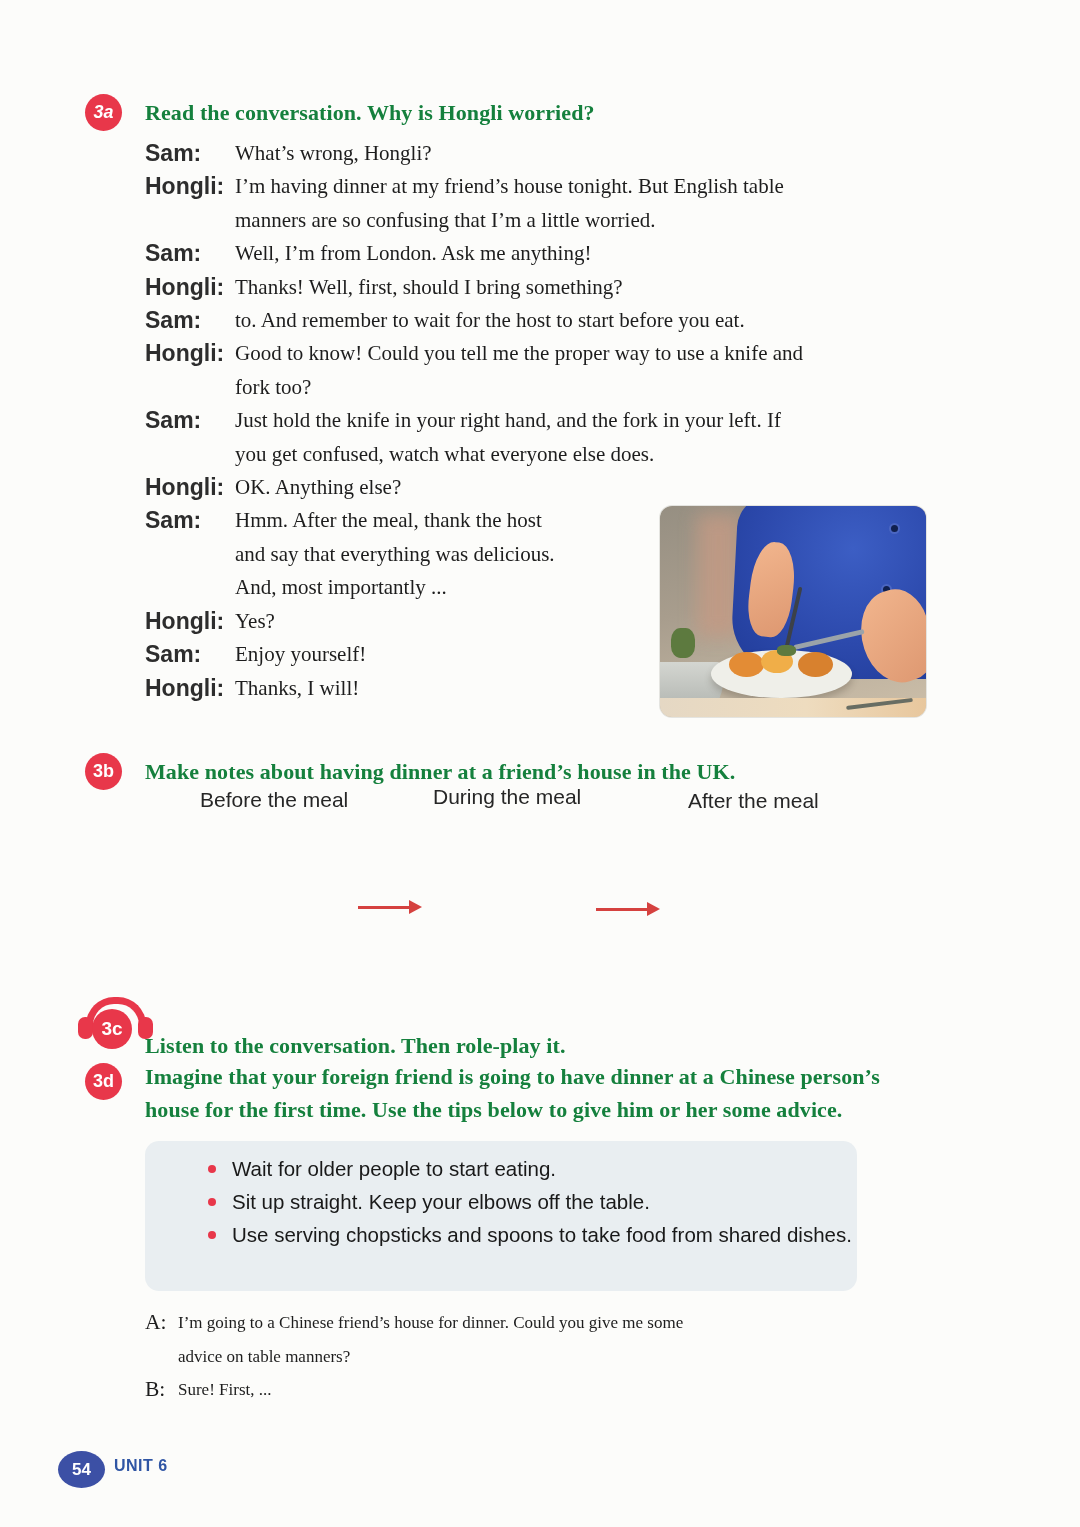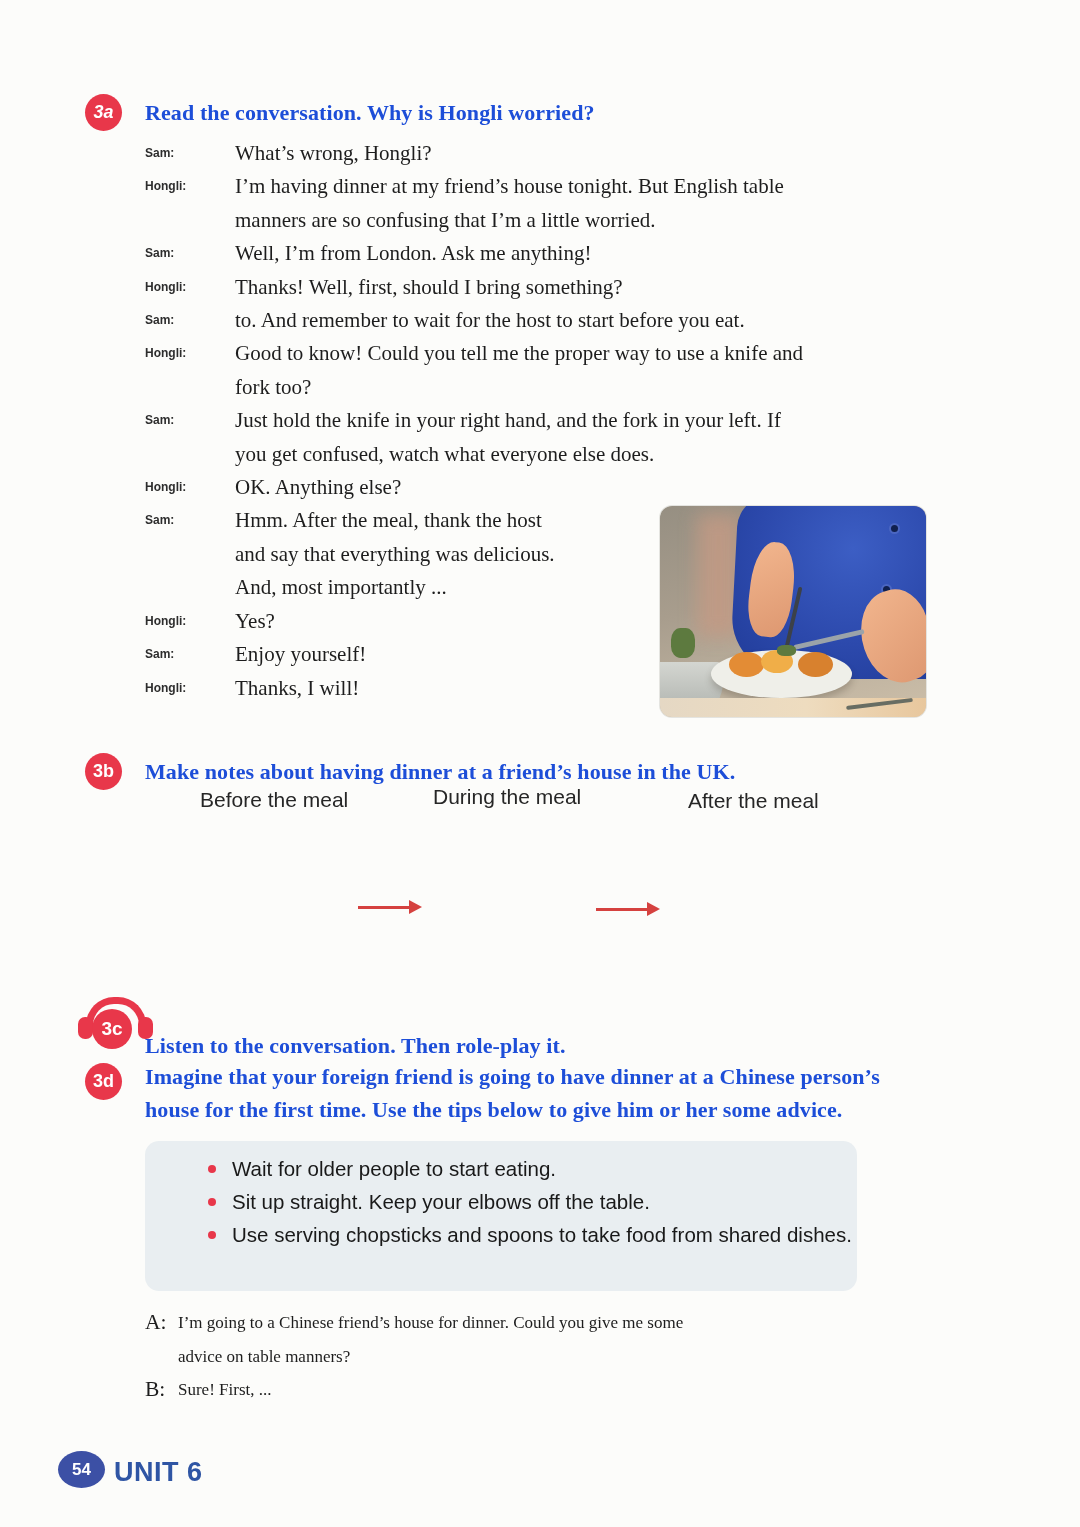--- a/index.html
+++ b/index.html
@@ -6,27 +6,27 @@
   body{width:1080px;height:1527px;background:#fcfcfa;overflow:hidden;
        font-family:"Liberation Serif", serif;color:#1f1f1f;}
   .page{position:relative;width:1080px;height:1527px;}
 
   
   .badge{position:absolute;width:37px;height:37px;border-radius:50%;
          background:#e8374a;color:#fff;display:flex;align-items:center;justify-content:center;
          font-family:"Liberation Sans", sans-serif;font-weight:bold;font-size:18px;}
 
   
-  .act-title{position:absolute;font-weight:bold;font-size:22px;color:#1d4ed8;
+  .act-title{position:absolute;font-weight:bold;font-size:22px;color:#15803d;
              font-family:"Liberation Serif", serif;letter-spacing:.1px;}
 
   
   .dialogue{position:absolute;left:145px;top:137px;width:790px;}
   .dlg-row{display:grid;grid-template-columns:90px 1fr;}
-  .dlg-speaker{font-family:"Liberation Sans", sans-serif;font-size:12px;font-weight:600;
+  .dlg-speaker{font-family:"Liberation Sans", sans-serif;font-size:23px;font-weight:600;
                color:#2d2d2d;line-height:33.4px;}
   .dlg-line{font-size:21px;line-height:33.4px;color:#1d1d1d;}
 
   
   .photo{position:absolute;left:660px;top:506px;width:266px;height:211px;border-radius:12px;
          overflow:hidden;background:linear-gradient(165deg,#968f82 0%,#a89d8d 40%,#bfb3a0 75%,#cdbfa9 100%);
          box-shadow:0 0 0 1px #e4e4e0;}
   .ph-warm{position:absolute;left:14%;top:4%;width:16%;height:58%;background:#c49a84;
            filter:blur(9px);opacity:.8;}
   .ph-shirt{position:absolute;left:28%;top:-6%;width:80%;height:88%;
@@ -80,21 +80,21 @@
   .sample{position:absolute;left:145px;top:1306px;width:830px;}
   .smp-row{display:grid;grid-template-columns:33px 1fr;}
   .smp-speaker{font-size:21.5px;line-height:33.6px;color:#1d1d1d;}
   .smp-line{font-size:17px;line-height:33.6px;color:#1d1d1d;}
 
   
   .pagenum{position:absolute;left:58px;top:1451px;width:47px;height:37px;border-radius:50%;
            background:#3c50a5;color:#fff;display:flex;align-items:center;justify-content:center;
            font-family:"Liberation Sans", sans-serif;font-weight:bold;font-size:17px;}
   .unit{position:absolute;left:114px;top:1457px;font-family:"Liberation Sans", sans-serif;
-        font-weight:bold;font-size:27px;color:#2f55a4;letter-spacing:.5px;text-align:center;}
+        font-weight:bold;font-size:16px;color:#2f55a4;letter-spacing:.5px;text-align:center;}
 </style>
 </head>
 <body>
 
 <div class="page">
 
   <div class="badge" style="left:85px;top:94px;font-style:italic;">3a</div>
   <div class="act-title" style="left:145px;top:100px;">Read the conversation. Why is Hongli worried?</div>
 
   <div class="dialogue">

